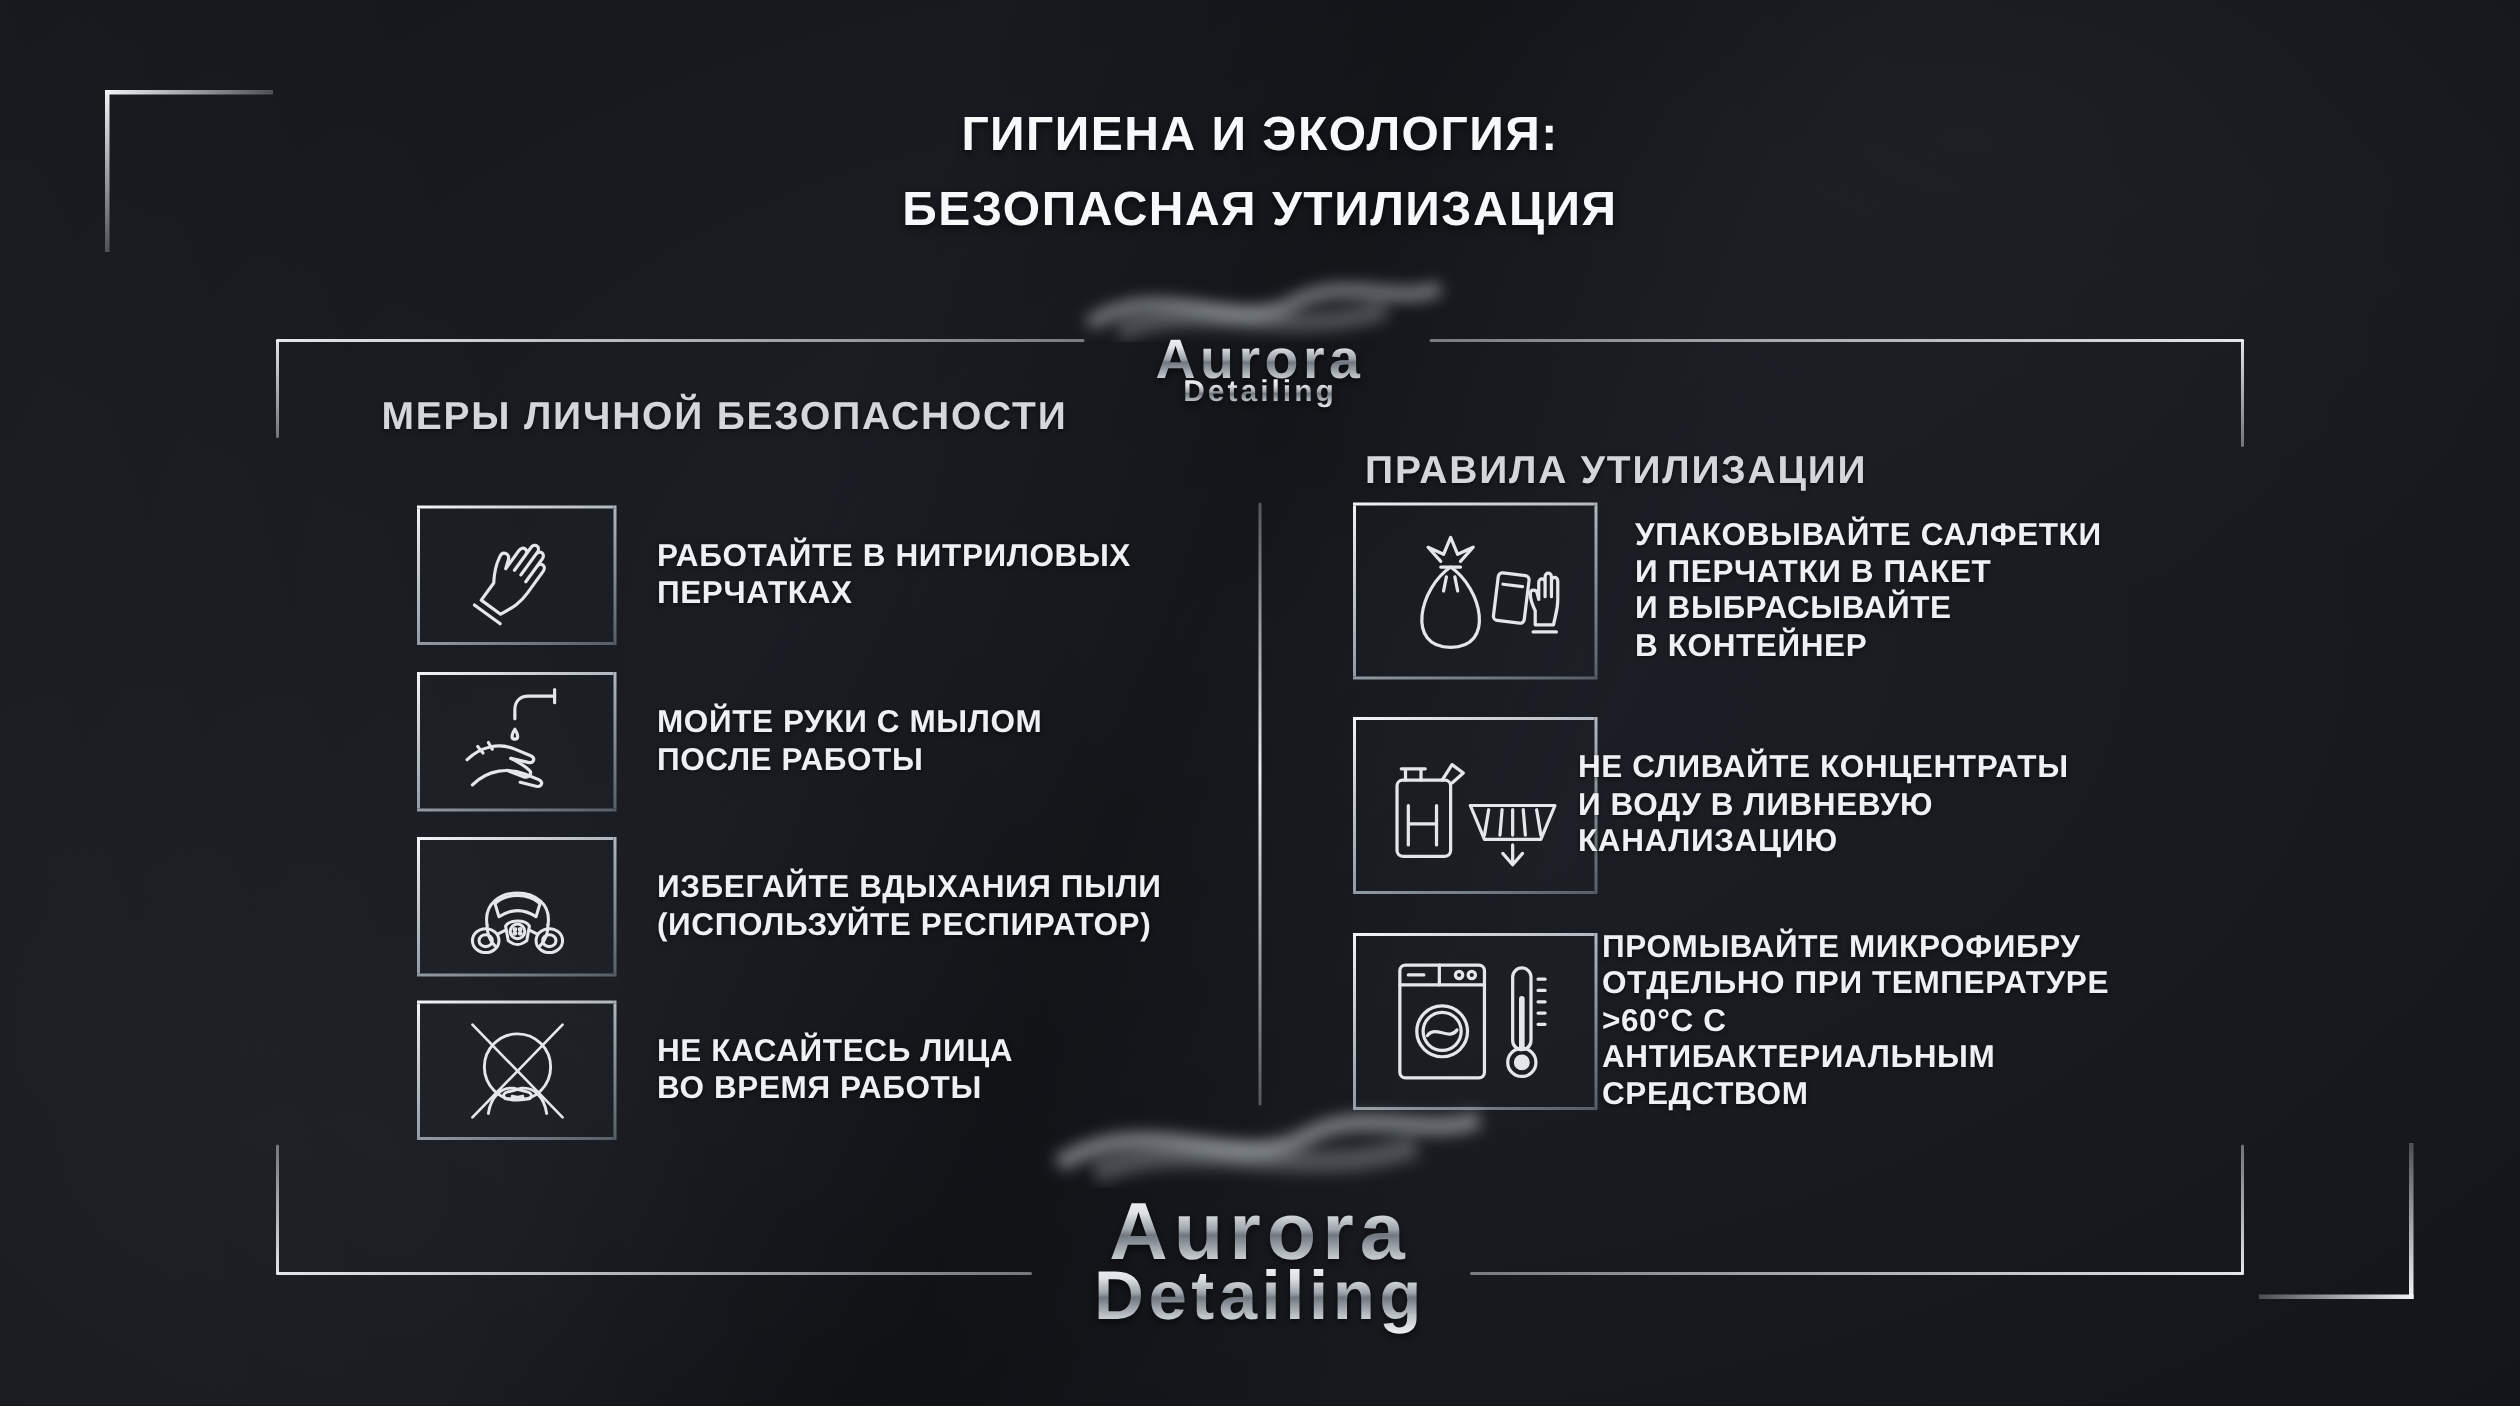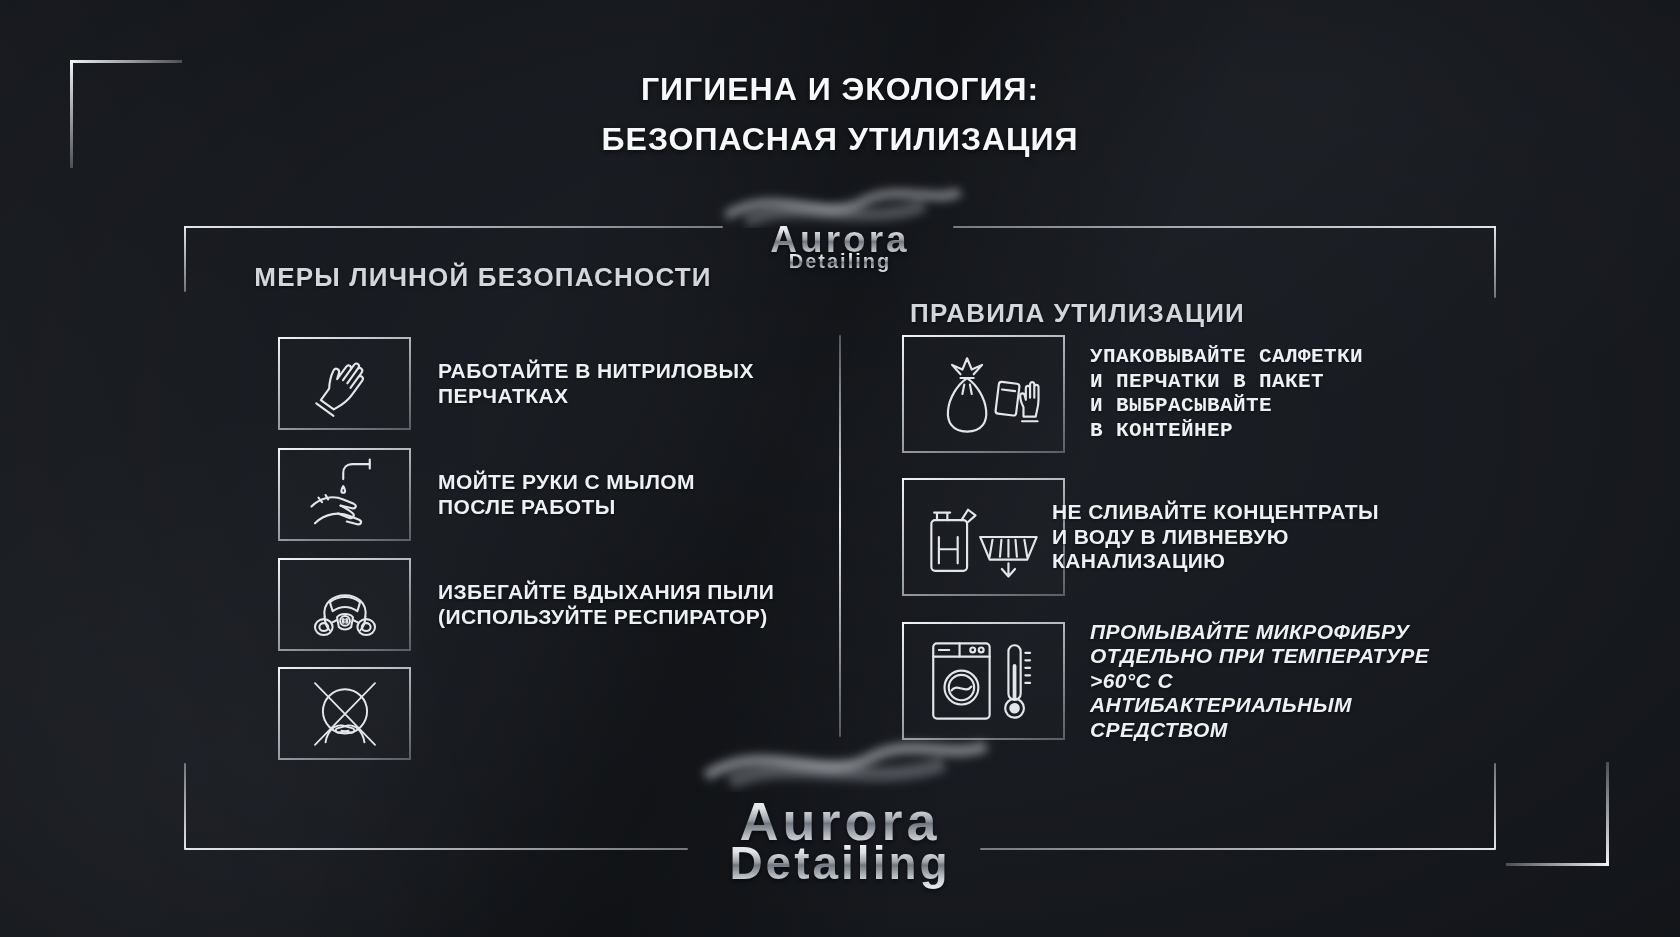--- a/index.html
+++ b/index.html
@@ -141,38 +141,40 @@
 (ИСПОЛЬЗУЙТЕ РЕСПИРАТОР)</div>
 
   <div class="icon-box" style="left:278px;top:667px;width:133px;height:93px;">
     <svg width="96" height="76" viewBox="0 0 104 86" fill="none" stroke="currentColor" stroke-width="2.2" stroke-linecap="round" stroke-linejoin="round">
       <circle cx="52" cy="40" r="25"></circle>
       <path d="M30 75 C32 62 40 55 49 56 L60 59 C64 60 63 65 58 64 L48 62"></path>
       <path d="M74 75 C72 62 64 55 55 56 L44 59 C40 60 41 65 46 64 L56 62"></path>
       <path d="M18 8 L86 78 M86 8 L18 78" stroke-width="2"></path>
     </svg>
   </div>
+  <div class="item-text" style="left:438px;top:667px;height:93px;width:330px;">НЕ КАСАЙТЕСЬ ЛИЦА
+ВО ВРЕМЯ РАБОТЫ</div>
 
   <div class="icon-box" style="left:902px;top:335px;width:163px;height:118px;">
     <svg width="132" height="94" viewBox="0 0 140 100" fill="none" stroke="currentColor" stroke-width="2.3" stroke-linecap="round" stroke-linejoin="round">
       <path d="M52 33 C30 48 20 90 52 90 C84 90 74 48 52 33 Z"></path>
       <path d="M45 33 H59"></path>
       <path d="M45 29 L36 19 L47 24 L52 12 L57 24 L68 19 L59 29"></path>
       <path d="M49 40 L47 50 M55 40 L57 50"></path>
       <g transform="rotate(7 95 55)">
         <rect x="84" y="38" width="22" height="34" rx="3"></rect>
         <path d="M88 46 H102"></path>
       </g>
       <g transform="translate(108 36)">
         <path d="M4 38 V28 C2 24 0.5 20 0.5 16 C0.5 12.5 5 12.5 5.5 16 L6.5 20 L6.5 8 C6.5 4.5 11 4.5 11 8 L11 18 L11 4 C11 0.5 15.5 0.5 15.5 4 V18 L15.5 7 C15.5 3.5 20 3.5 20 7 V20 C20 28 18 32 17 38 Z"></path>
         <path d="M2.5 43 H19"></path>
       </g>
     </svg>
   </div>
-  <div class="item-text" style="left:1090px;top:335px;height:118px;width:330px;font-family:Liberation Mono, monospace;">УПАКОВЫВАЙТЕ САЛФЕТКИ
+  <div class="item-text" style="left:1090px;top:335px;height:118px;width:330px;">УПАКОВЫВАЙТЕ САЛФЕТКИ
 И ПЕРЧАТКИ В ПАКЕТ
 И ВЫБРАСЫВАЙТЕ
 В КОНТЕЙНЕР</div>
 
   <div class="icon-box" style="left:902px;top:478px;width:163px;height:118px;">
     <svg width="132" height="94" viewBox="0 0 140 100" fill="none" stroke="currentColor" stroke-width="2.3" stroke-linecap="round" stroke-linejoin="round">
       <rect x="14" y="32" width="38" height="54" rx="4"></rect>
       <path d="M20 32 V24 H31 V32 M17 24 H34"></path>
       <path d="M46 32 L53 21 L61 27 L53 34"></path>
       <path d="M22 50 V78 M42 50 V78 M22 63 H42"></path>
@@ -196,21 +198,21 @@
       <circle cx="46" cy="57" r="18"></circle>
         <circle cx="46" cy="57" r="13.5"></circle>
       <path d="M35.5 60 C41 52 51 64 56.5 56"></path>
       <rect x="96" y="12" width="13" height="58" rx="6.5"></rect>
       <path d="M102.5 34 V68" stroke-width="4"></path>
       <circle cx="102.5" cy="79" r="10"></circle>
       <circle cx="102.5" cy="79" r="4.5" fill="currentColor"></circle>
       <path d="M114 20 H119 M114 28 H119 M114 36 H119 M114 44 H119 M114 52 H119"></path>
     </svg>
   </div>
-  <div class="item-text" style="left:1090px;top:622px;height:118px;width:350px;font-style:italic;">ПРОМЫВАЙТЕ МИКРОФИБРУ
+  <div class="item-text" style="left:1068px;top:622px;height:118px;width:350px;">ПРОМЫВАЙТЕ МИКРОФИБРУ
 ОТДЕЛЬНО ПРИ ТЕМПЕРАТУРЕ
 &gt;60°C С АНТИБАКТЕРИАЛЬНЫМ
 СРЕДСТВОМ</div>
 
   <svg class="smoke" style="left:690px;top:726px;" width="310" height="66" viewBox="0 0 310 66">
     <path d="M16 50 C74 12 134 58 180 32 C220 10 262 34 296 20" fill="none" stroke="rgba(226,231,236,0.5)" stroke-width="11" filter="url(#smokeblur)"></path>
     <path d="M40 56 C104 28 180 64 254 38" fill="none" stroke="rgba(198,204,210,0.32)" stroke-width="15" filter="url(#smokeblur)"></path>
   </svg>
   <div class="metal brand-bottom-name">Aurora</div>
   <div class="metal brand-bottom-sub">Detailing</div>

